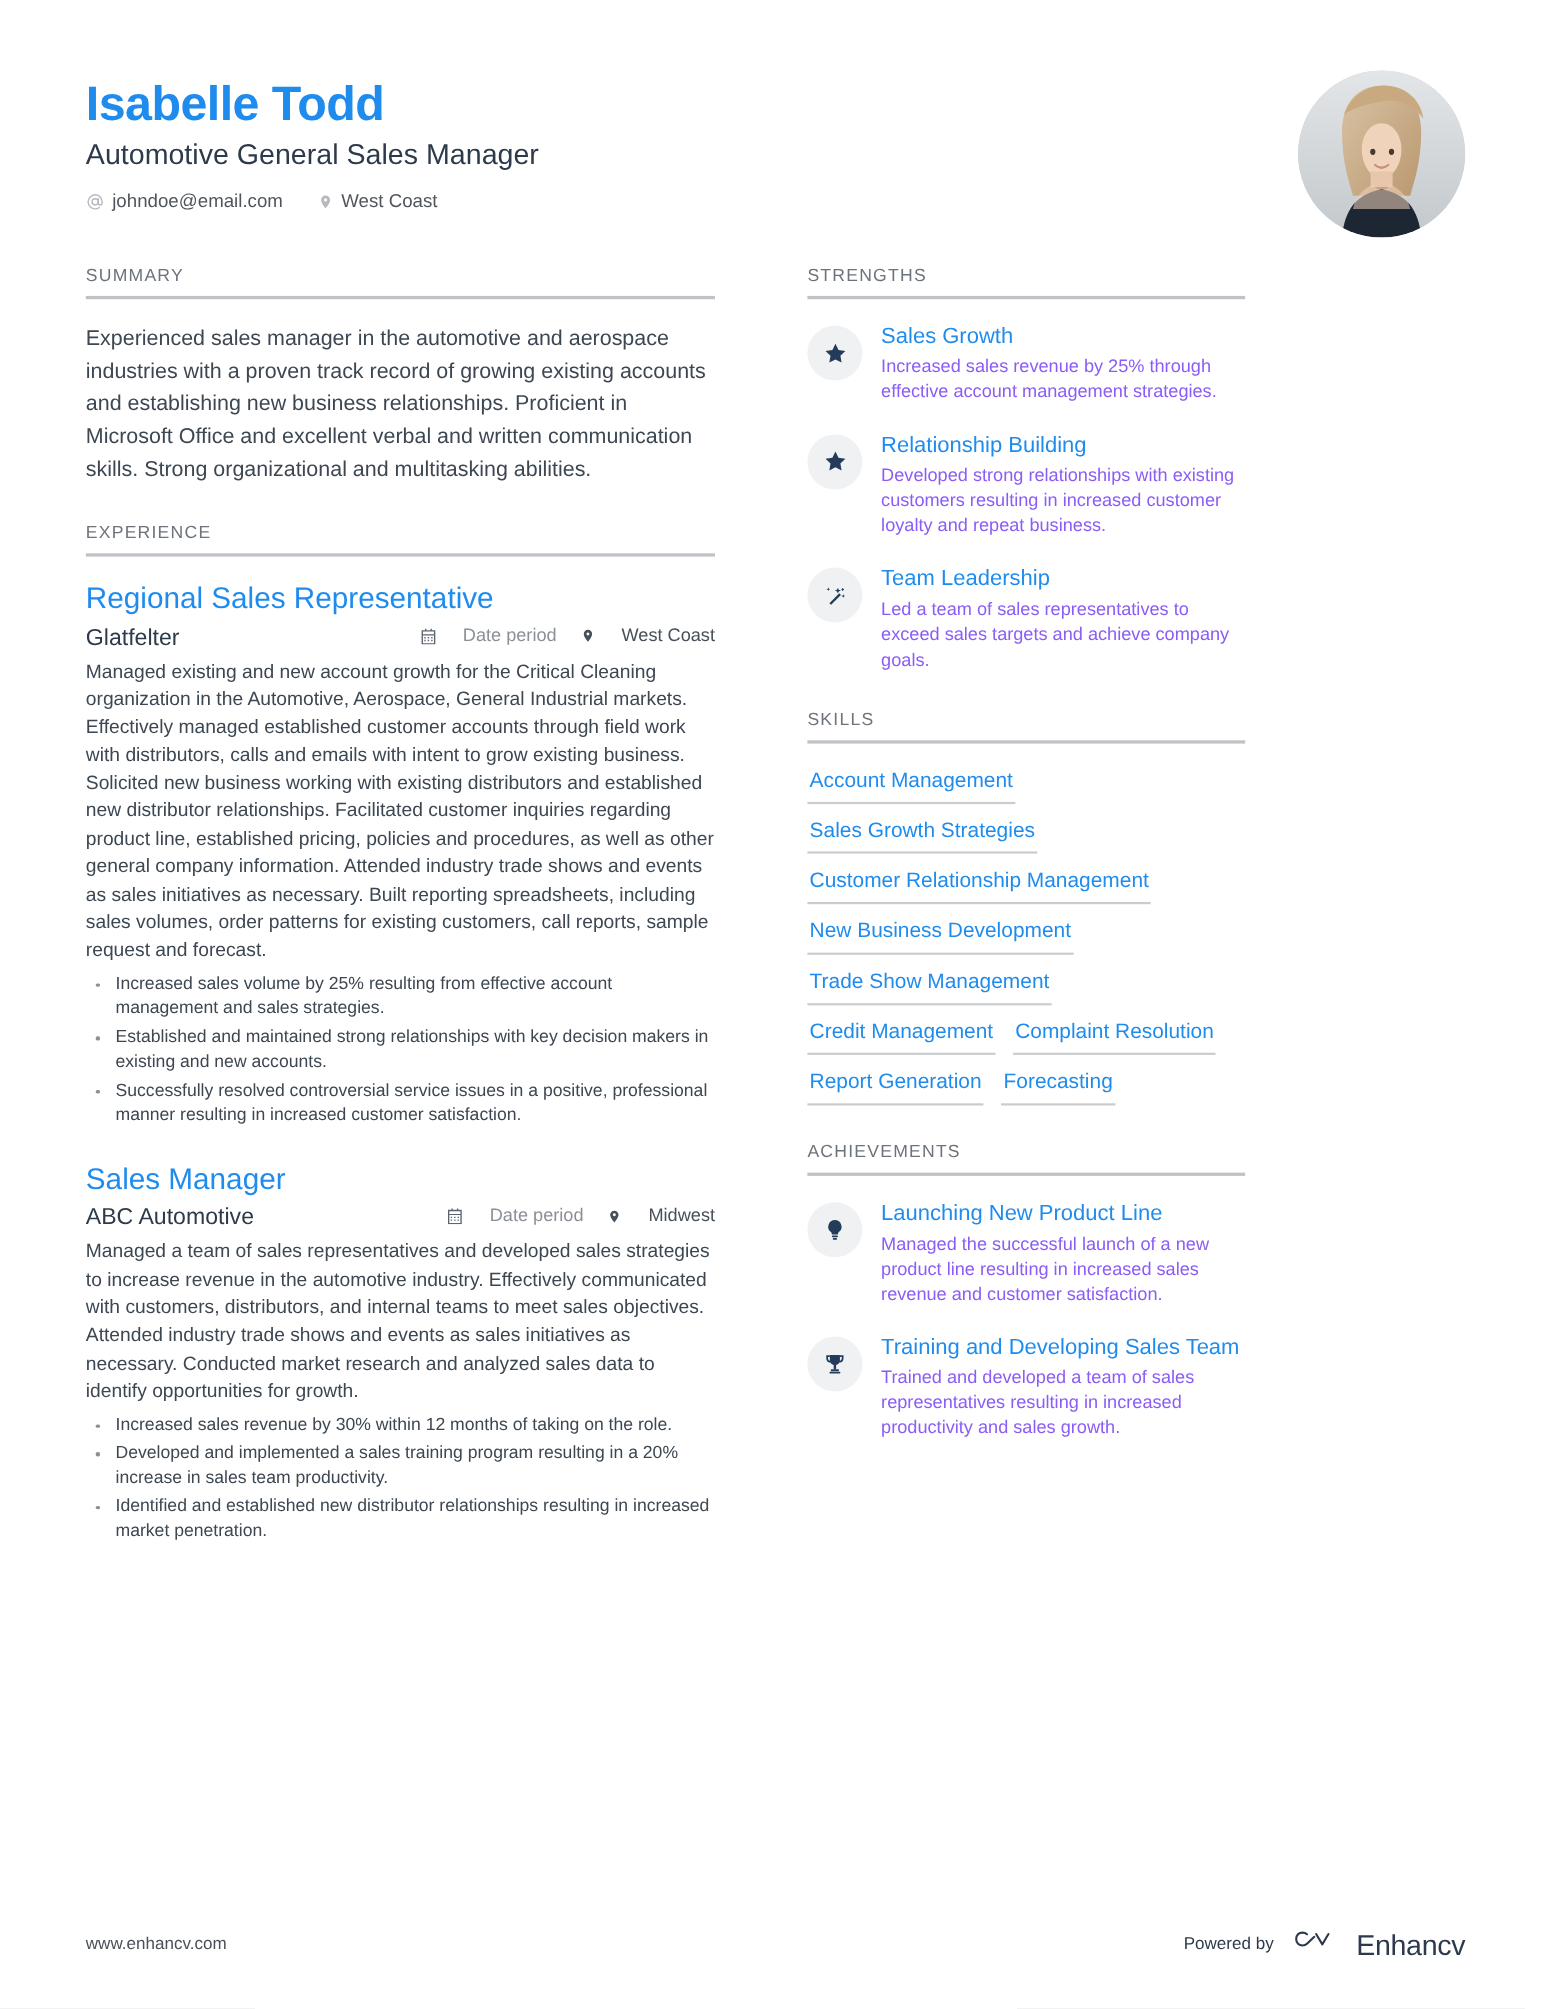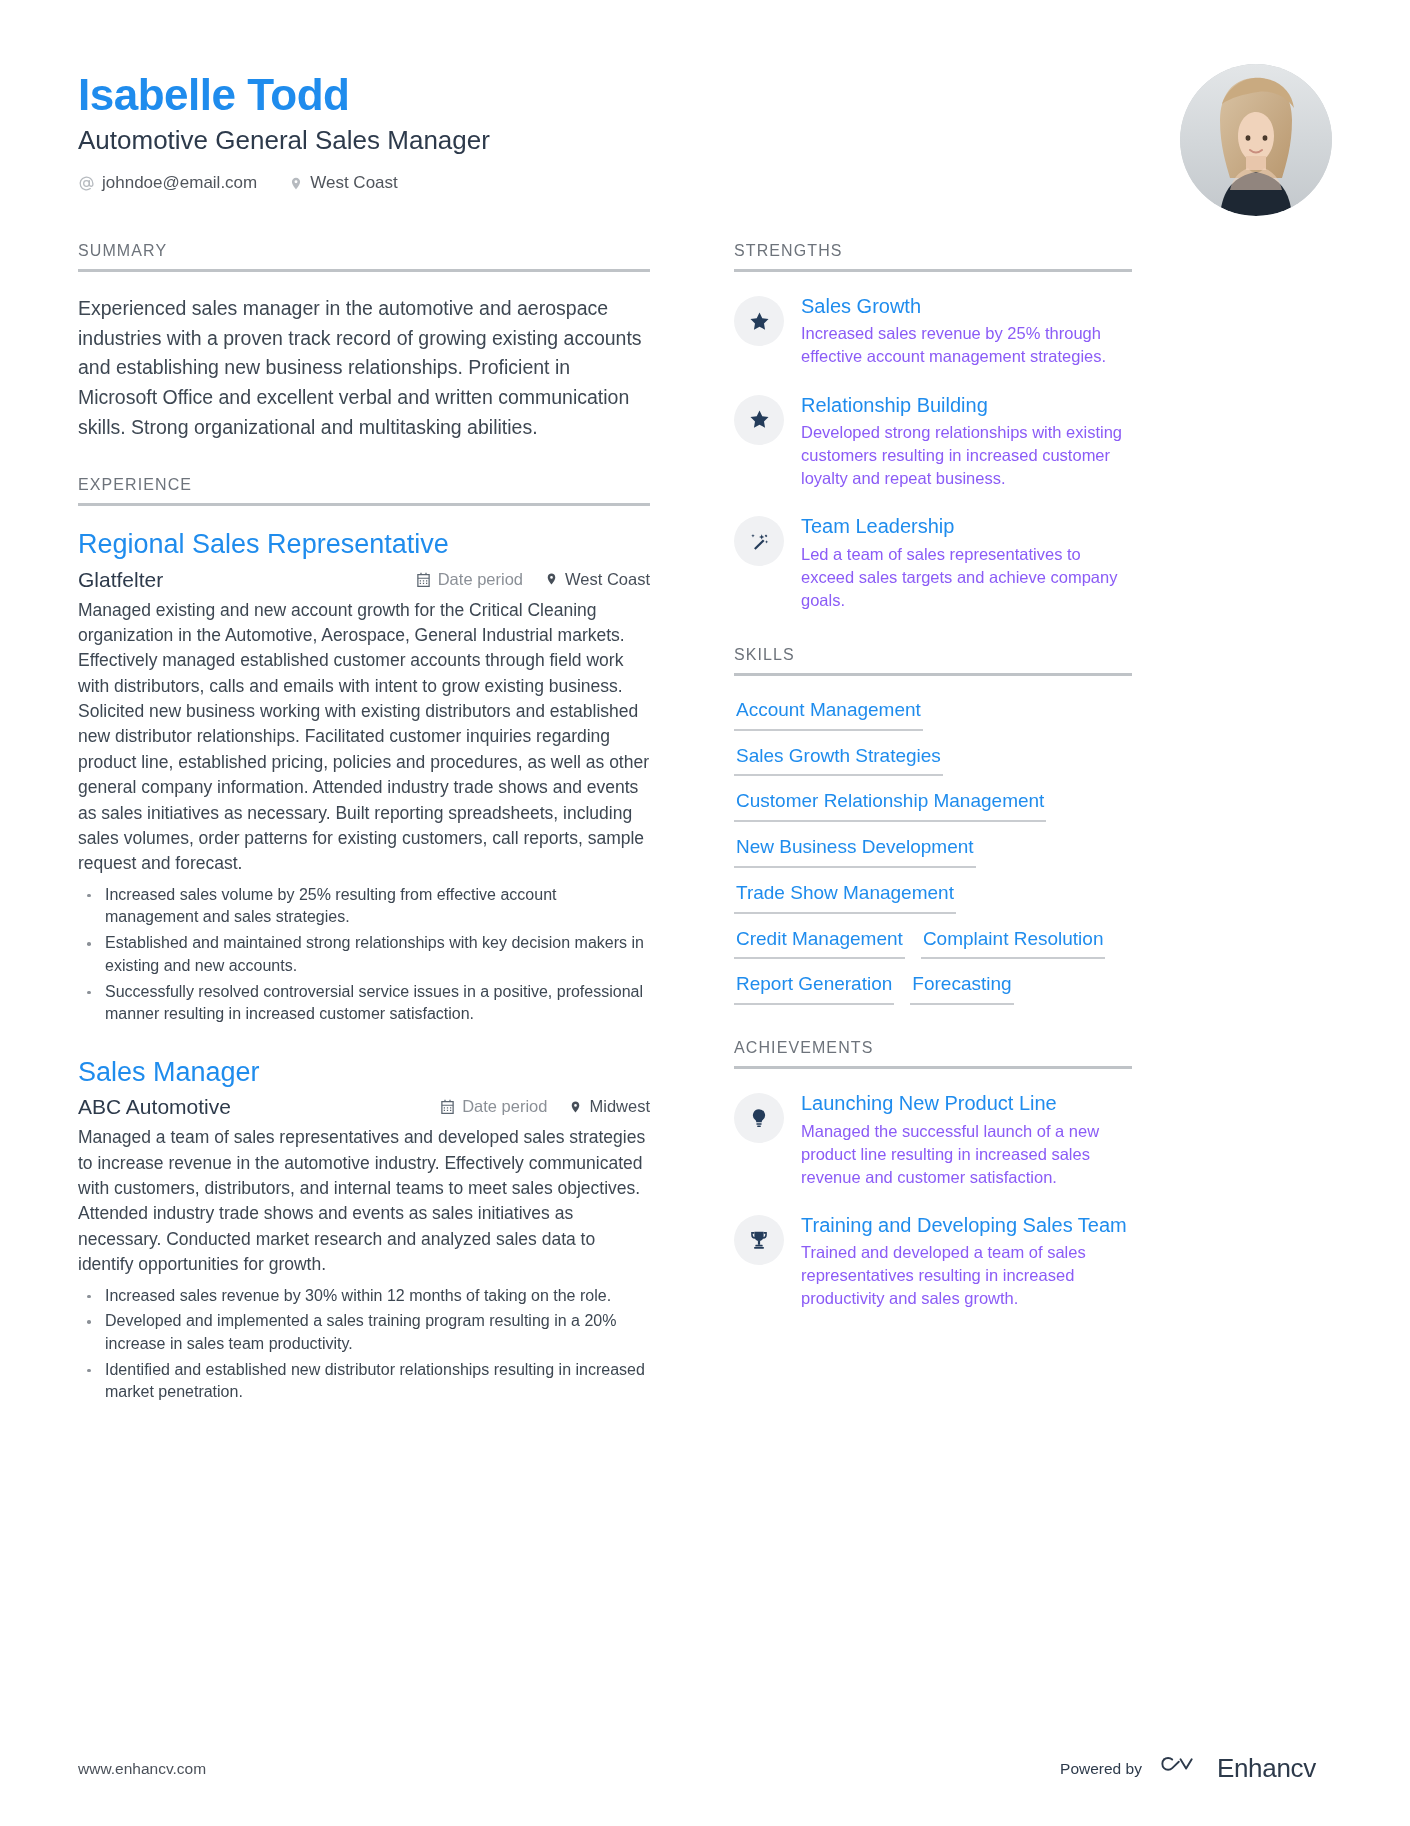--- a/index.html
+++ b/index.html
@@ -125,21 +125,21 @@
     color: #2d3a4b;
   }
   .job-facts {
     display: flex;
     align-items: center;
     gap: 22px;
   }
   .fact {
     display: flex;
     align-items: center;
-    gap: 7px;
+    gap: 24px;
     font-size: 16.5px;
     color: #8b9097;
   }
   .fact .ic { color: #5b6570; display: flex; align-items: center; }
   .fact.loc { color: #474f59; }
   .fact.loc .ic { color: #474f59; }
   .job-desc {
     font-size: 17.5px;
     line-height: 1.45;
     color: #3d4752;
@@ -204,21 +204,21 @@
     border-bottom: 2px solid #c9ccd0;
     padding: 0 2px 7px 2px;
     line-height: 1.25;
     white-space: nowrap;
   }
 
   
   .footer {
     position: absolute;
     left: 78px;
-    right: 94px;
+    right: 78px;
     bottom: 42px;
     display: flex;
     align-items: center;
     justify-content: space-between;
   }
   .footer-url { font-size: 15.5px; color: #4a5059; }
   .footer-right {
     display: flex;
     align-items: center;
     gap: 18px;

